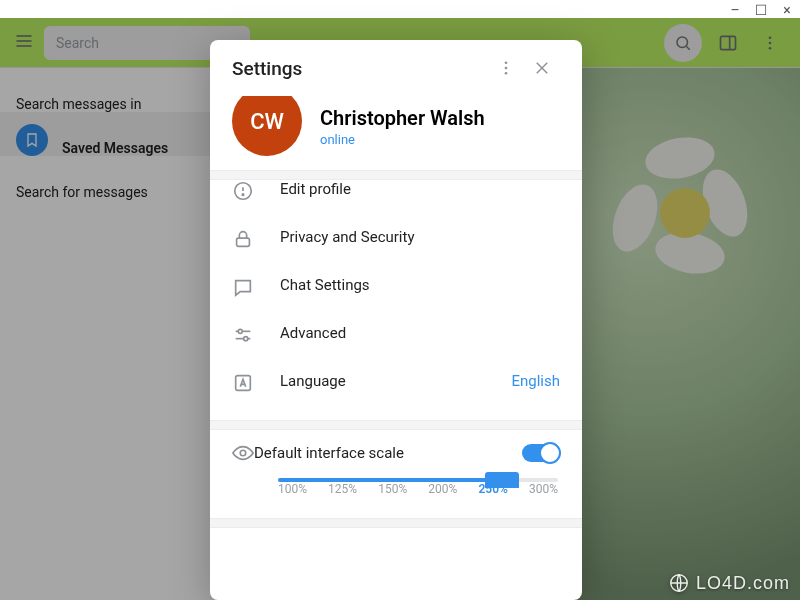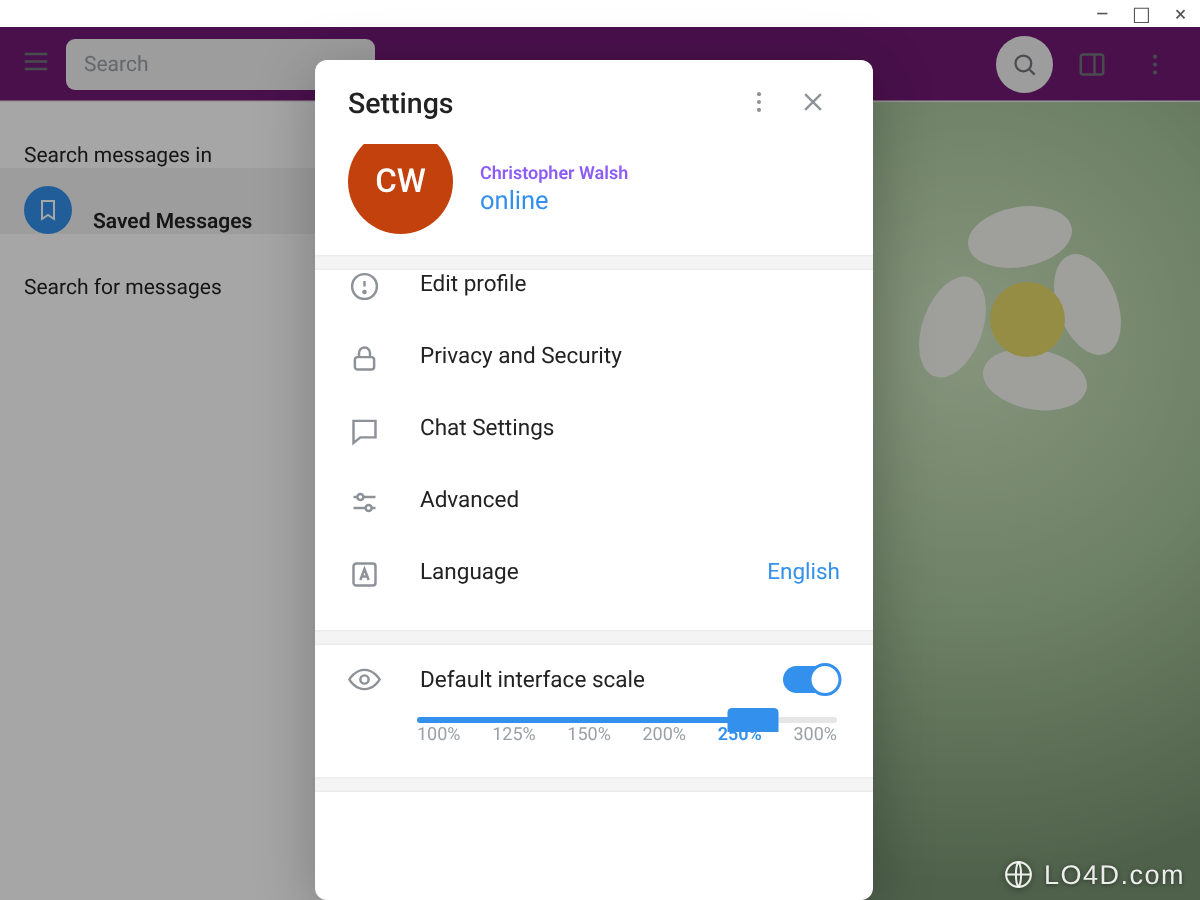--- a/index.html
+++ b/index.html
@@ -22,21 +22,21 @@
     z-index: 5;
     color: #555;
     font-size: 14px;
   }
   .window-controls span { width: 18px; text-align: center; cursor: pointer; }
 
   
   .app-bg {
     position: absolute;
     top: 18px; left: 0; right: 0; bottom: 0;
-    background: #701a75;
+    background: #bef264;
     display: flex;
     flex-direction: column;
   }
   .topbar {
     height: 50px;
     display: flex;
     align-items: center;
     padding: 0 14px;
     gap: 10px;
     border-bottom: 1px solid #e8e8e8;
@@ -117,36 +117,36 @@
   .profile-row {
     display:flex; align-items:center; padding: 0 22px 14px 22px;
     gap: 18px;
   }
   .avatar {
     width:70px; height:70px; border-radius:50%; background:#c2410c;
     display:flex; align-items:center; justify-content:center;
     color:#fff; font-size:22px; font-weight:500;
     margin-top:-10px;
   }
-  .profile-name { font-size:12px; font-weight:600; color:#8b5cf6; white-space:nowrap; overflow:hidden; text-overflow:clip; max-width:220px; }
-  .profile-status { font-size:17px; color:#3390ec; margin-top:2px; }
+  .profile-name { font-size:20px; font-weight:600; color:#000000; white-space:nowrap; overflow:hidden; text-overflow:clip; max-width:220px; }
+  .profile-status { font-size:13px; color:#3390ec; margin-top:2px; }
 
   .section-sep { height:10px; background:#f4f4f5; border-top:1px solid #ececec; border-bottom:1px solid #ececec; }
 
   .menu-item {
     height:48px; display:flex; align-items:flex-start;
     padding: 0 22px; gap: 26px; cursor:pointer;
   }
   .menu-icon { width:22px; height:22px; color:#8d9298; display:flex; align-items:center; justify-content:center; flex:0 0 22px; }
   .menu-label { flex:1; font-size:15px; color:#222; }
   .menu-value { font-size:15px; color:#3390ec;padding-left:17px; }
 
   .scale-row {
     padding: 12px 22px 0 22px;
-    display:flex; align-items:center; gap:26px;justify-content:space-between;
+    display:flex; align-items:center; justify-content:space-between;
   }
   .scale-label { flex:1; font-size:15px; }
   .toggle {
     width:38px; height:18px; border-radius:10px; background:#3390ec; position:relative;
   }
   .toggle::after {
     content:""; position:absolute; right:-1px; top:-2px; width:22px; height:22px;
     background:#fff; border:2px solid #3390ec; border-radius:50%; box-sizing:border-box;
   }
 

